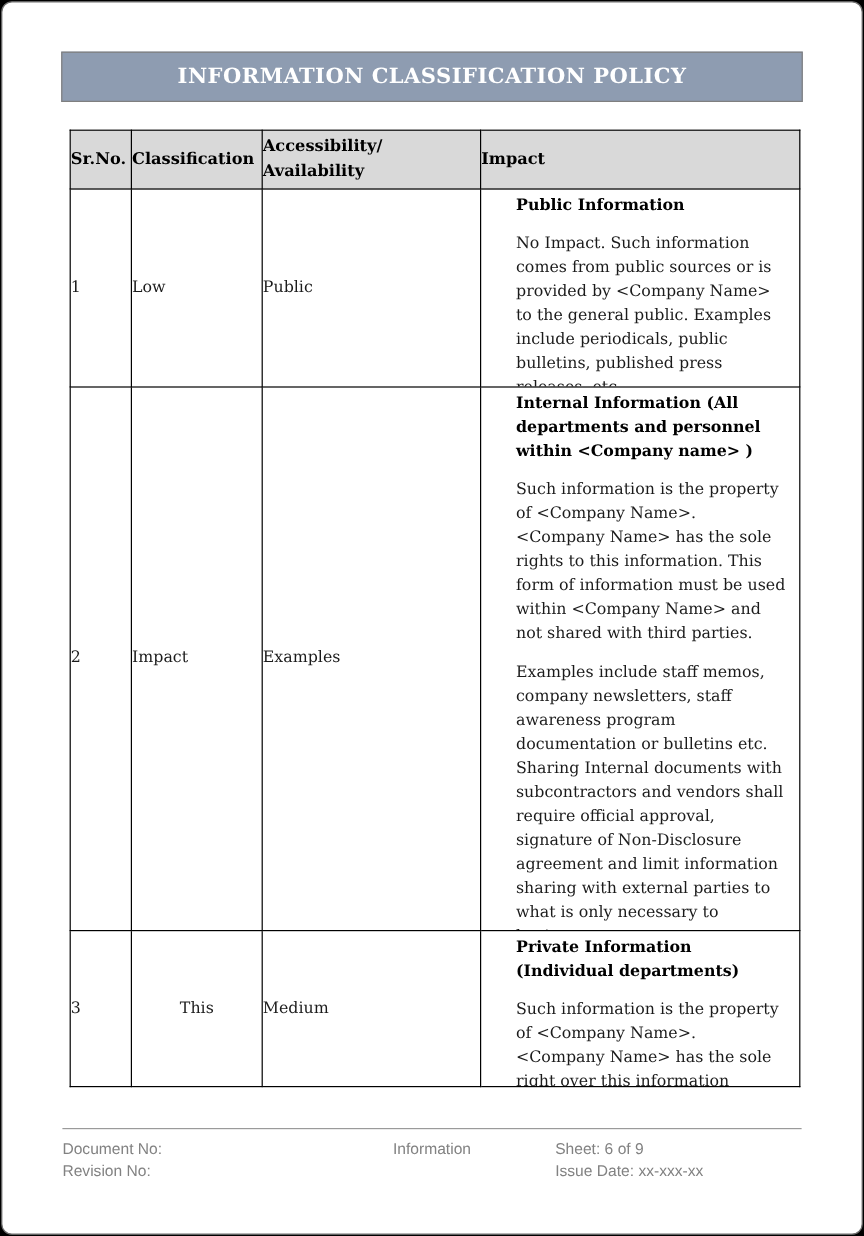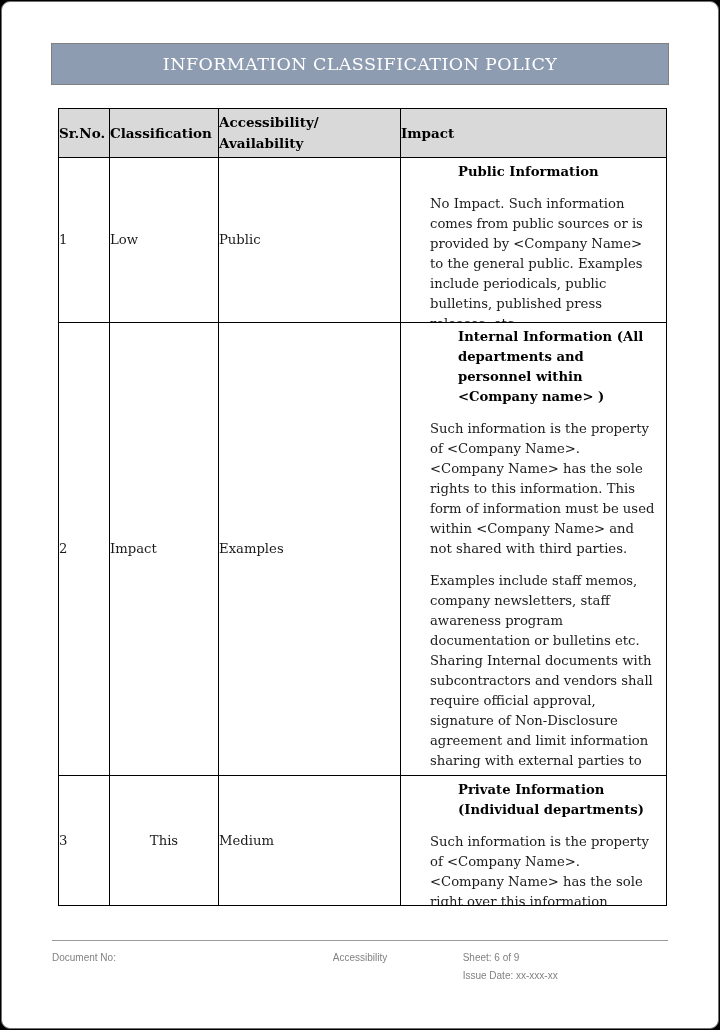--- a/index.html
+++ b/index.html
@@ -19,21 +19,21 @@
   .content{margin:0 49px;}
   .banner{
     margin-top:41px;
     height:40px;
     background:#8e9cb1;
     border:1px solid #7f7f7f;
     display:flex;align-items:center;justify-content:center;
   }
   .banner-title{
     color:#ffffff;
-    font-weight:normal;
+    font-weight:bold;
     font-size:17.5px;
     letter-spacing:.4px;
   }
   table.policy{
     margin-left:7px;
     margin-top:23px;
     border-collapse:collapse;
     table-layout:fixed;
     width:608px;
     font-size:13.2px;
@@ -64,30 +64,30 @@
   td.imp{vertical-align:top;}
   .impact-box{
     box-sizing:border-box;
     overflow:hidden;
     padding:4px 9px 0 29px;
   }
   .impact-box.r1{height:164px;}
   .impact-box.r2{height:452px;}
   .impact-box.r3{height:129px;}
   .impact-box p{margin:0 0 12px 0;}
-  .impact-box p.head{font-weight:bold;color:#000;margin-left:28px;}
+  .impact-box p.head{font-weight:bold;color:#000;}
   .footer{
     position:absolute;
     left:50px;right:50px;top:938px;
   }
   .footer-divider{border:none;border-top:1.5px solid #9a9a9a;margin:0 0 8px 0;}
   .footer-grid{
     display:flex;
     font-family:"Liberation Sans", sans-serif;
-    font-size:10px;
+    font-size:13px;
     color:#828282;
     line-height:18px;
   }
   .footer-col{flex:1;}
   .footer-col.mid{text-align:center;}
   .footer-col.right{}
 </style>
 </head>
 <body>
 
@@ -152,23 +152,24 @@
       </tr>
     </tbody>
       </table>
   </div>
 
   <div class="footer">
     <hr class="footer-divider">
     <div class="footer-grid">
       <div class="footer-col">
         <div>Document No:</div>
+        <div>Revision No:</div>
       </div>
       <div class="footer-col mid">
-        <div>Accessibility</div>
+        <div>Information</div>
       </div>
       <div class="footer-col right">
         <div>Sheet: 6 of 9</div>
         <div>Issue Date: xx-xxx-xx</div>
       </div>
     </div>
   </div>
 </div>
 
 </body></html>

